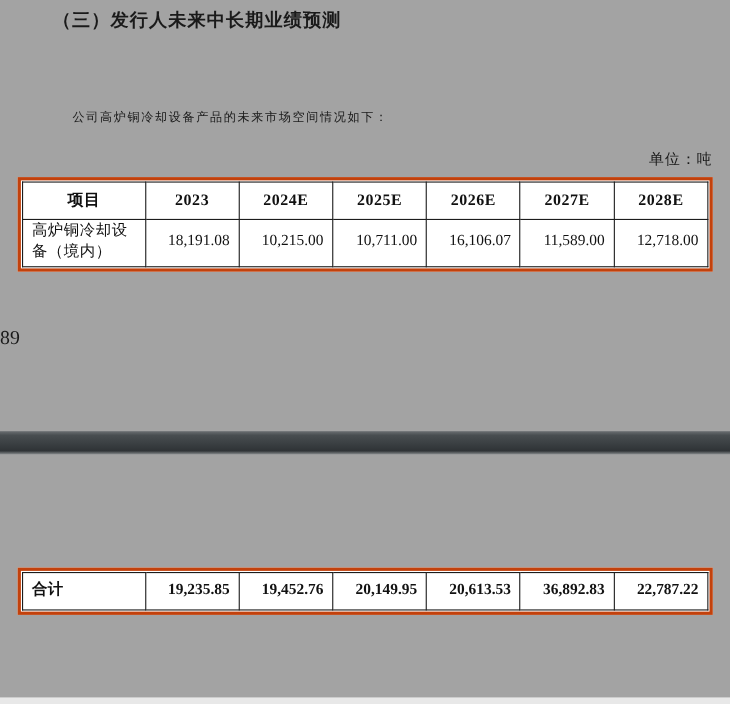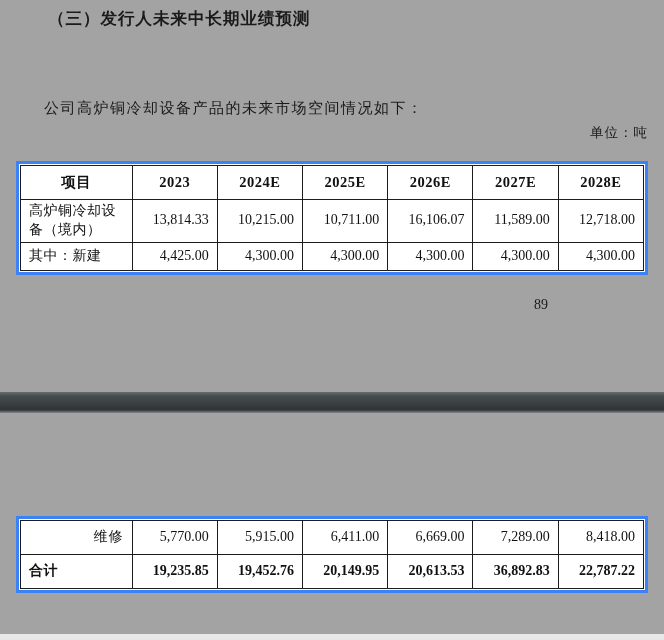--- a/index.html
+++ b/index.html
@@ -16,30 +16,30 @@
   }
   .h1{
     position:absolute;left:48px;top:8px;
     font-size:16.5px;font-weight:bold;letter-spacing:1px;
   }
   .h2{
     position:absolute;left:48px;top:54px;
     font-size:15.5px;font-weight:bold;letter-spacing:1px;
   }
   .para{
-    position:absolute;left:44px;top:99px;
-    font-size:15px;letter-spacing:1.5px;
+    position:absolute;left:66px;top:99px;
+    font-size:11px;letter-spacing:1.5px;
   }
   .unit{
-    position:absolute;right:16px;top:124px;
+    position:absolute;right:16px;top:136px;
     font-size:13.5px;letter-spacing:1px;
   }
   .tbl-wrap{
     position:absolute;left:16px;width:632px;
-    border:3px solid #3b82f6;
+    border:3px solid #c2410c;
     background:#fff;
     padding:1px;
     box-sizing:border-box;
   }
   .tbl-wrap.t1{top:161px;}
   .tbl-wrap.t2{top:516px;}
   table.doc-table{
     width:100%;
     border-collapse:collapse;
     table-layout:fixed;
@@ -59,21 +59,21 @@
   }
   td.lbl{text-align:left;letter-spacing:0.5px;}
   td.lbl-right{text-align:right;padding-right:14px;letter-spacing:1px;}
   td.num{text-align:right;padding-right:10px;font-variant-numeric:tabular-nums;}
   tr.r-tall td{height:40px;}
   tr.r-short td{height:28px;}
   tr.r-mid td{height:34px;}
   tr.bold-row td{font-weight:bold;}
   .pagenum{
     position:absolute;left:0;top:297px;width:548px;
-    text-align:right;font-size:14px;
+    text-align:left;font-size:18px;
   }
   .page-sep{
     position:absolute;left:0;top:392px;width:664px;height:21px;
     background:linear-gradient(180deg,#6a6e71 0%,#484d50 18%,#3a3f42 55%,#2f3336 85%,#85898b 100%);
   }
   .bottom-strip{
     position:absolute;left:0;top:634px;width:664px;height:6px;
     background:#e8e8e8;
   }
 </style>
@@ -102,35 +102,26 @@
         <th class="hdr">项目</th>
         <th class="hdr">2023</th>
         <th class="hdr">2024E</th>
         <th class="hdr">2025E</th>
         <th class="hdr">2026E</th>
         <th class="hdr">2027E</th>
         <th class="hdr">2028E</th>
       </tr>
       <tr class="r-tall">
         <td class="lbl">高炉铜冷却设备（境内）</td>
-        <td class="num">13,814.33</td>
+        <td class="num">18,191.08</td>
         <td class="num">10,215.00</td>
         <td class="num">10,711.00</td>
         <td class="num">16,106.07</td>
         <td class="num">11,589.00</td>
         <td class="num">12,718.00</td>
-      </tr>
-      <tr class="r-short">
-        <td class="lbl">其中：新建</td>
-        <td class="num">4,425.00</td>
-        <td class="num">4,300.00</td>
-        <td class="num">4,300.00</td>
-        <td class="num">4,300.00</td>
-        <td class="num">4,300.00</td>
-        <td class="num">4,300.00</td>
       </tr>
     </tbody>
       </table>
   </div>
 
   <div class="pagenum">89</div>
 
   <div class="page-sep"></div>
 
   <div class="tbl-wrap t2">
@@ -138,29 +129,20 @@
       <colgroup>
         <col style="width:17.9%">
           <col style="width:13.68%">
           <col style="width:13.68%">
         <col style="width:13.68%">
           <col style="width:13.68%">
           <col style="width:13.68%">
           <col style="width:13.68%">
       </colgroup>
       <tbody>
-          <tr class="r-mid">
-        <td class="lbl-right">维修</td>
-        <td class="num">5,770.00</td>
-        <td class="num">5,915.00</td>
-        <td class="num">6,411.00</td>
-        <td class="num">6,669.00</td>
-        <td class="num">7,289.00</td>
-        <td class="num">8,418.00</td>
-      </tr>
       <tr class="r-mid bold-row">
         <td class="lbl">合计</td>
         <td class="num">19,235.85</td>
         <td class="num">19,452.76</td>
         <td class="num">20,149.95</td>
         <td class="num">20,613.53</td>
         <td class="num">36,892.83</td>
         <td class="num">22,787.22</td>
       </tr>
     </tbody>

